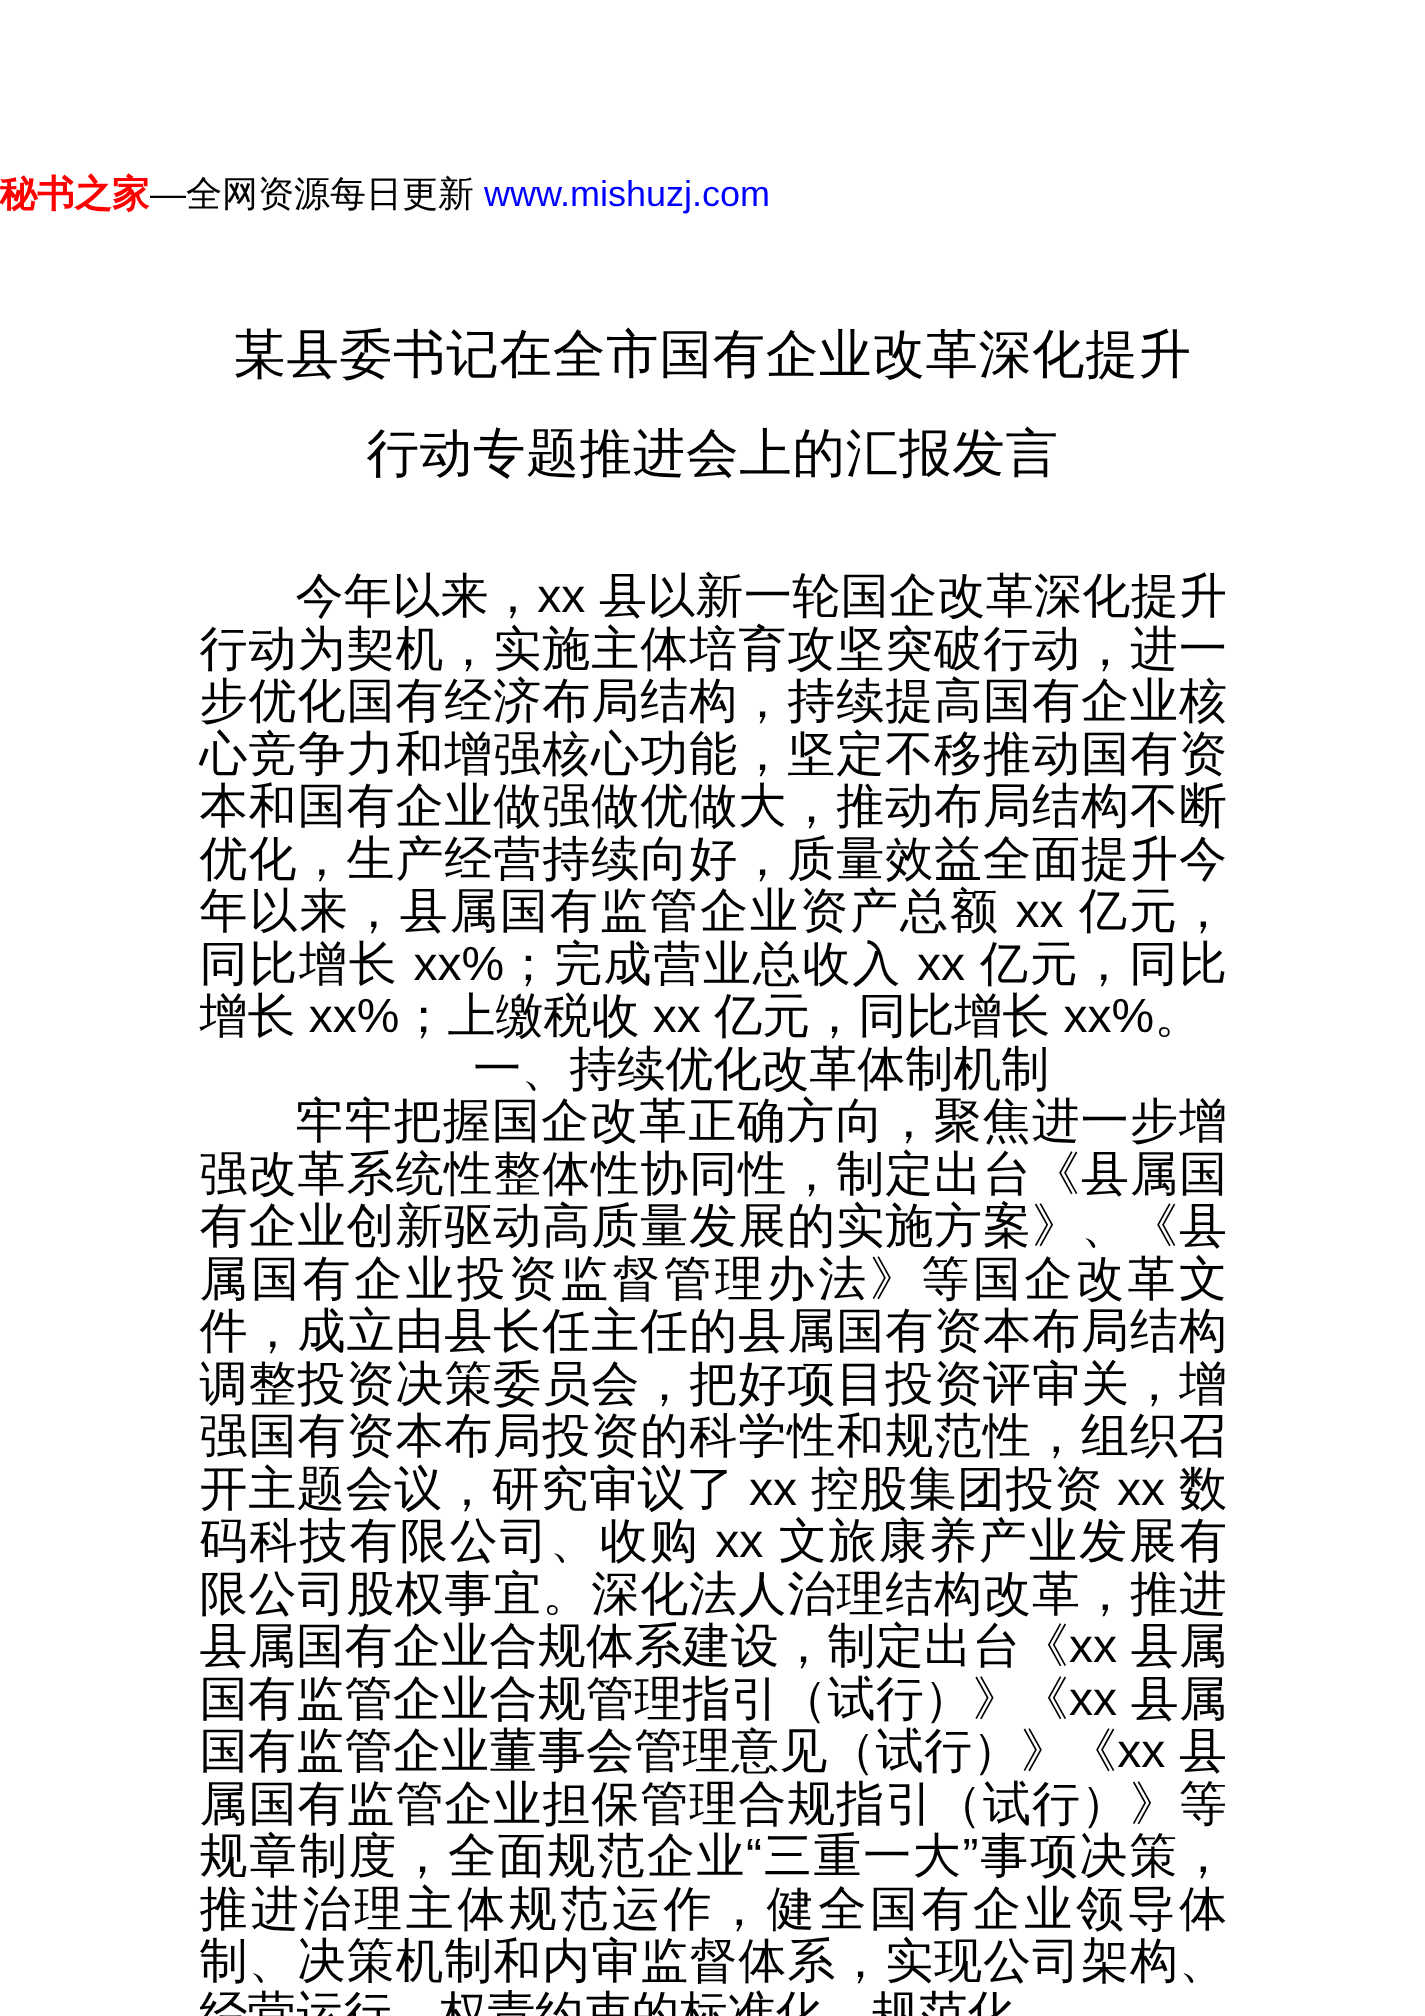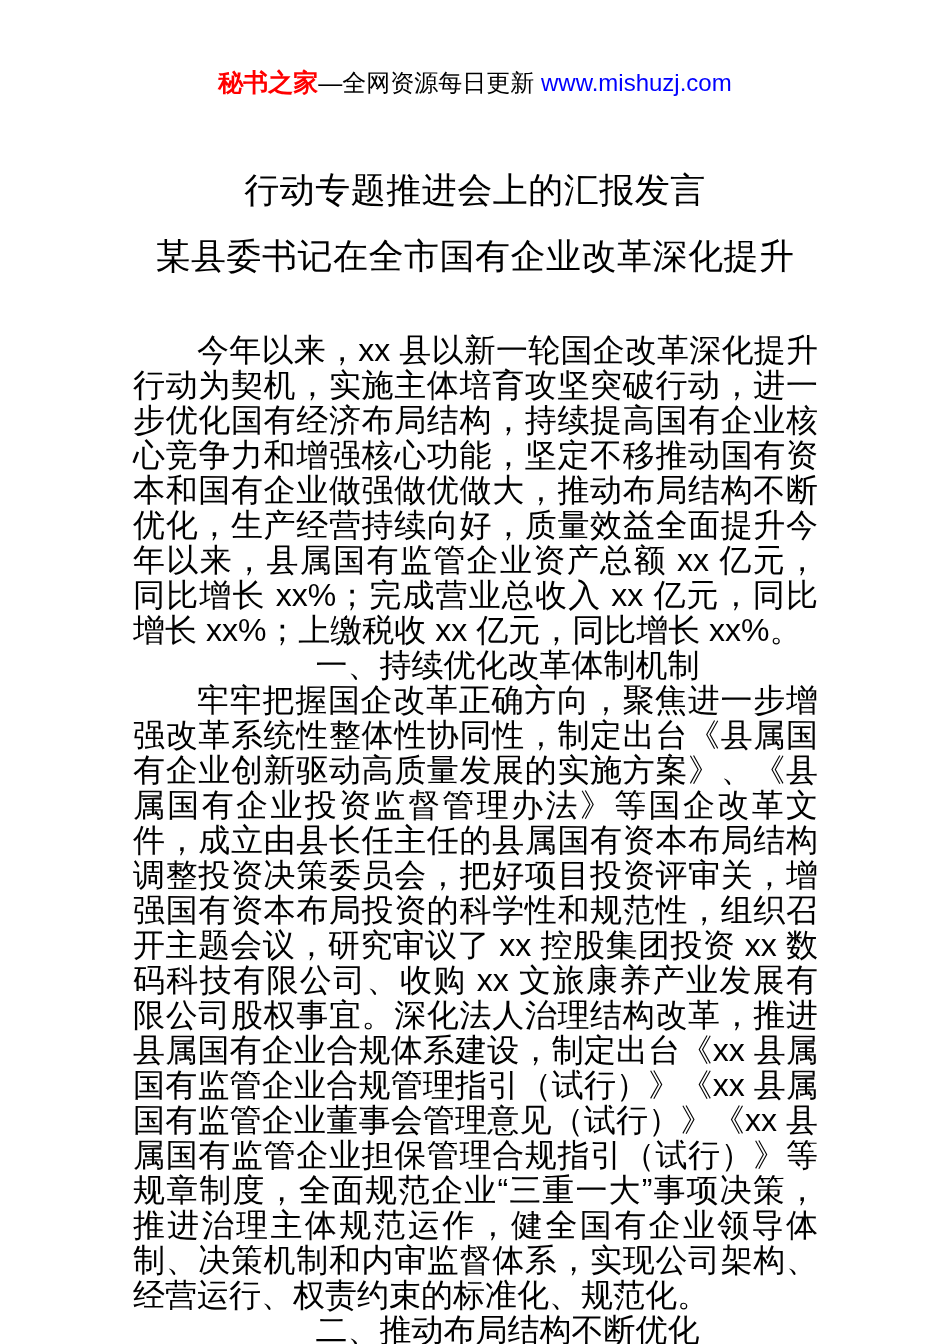--- a/index.html
+++ b/index.html
@@ -11,26 +11,24 @@
     position: relative;
     width: 950px;
     height: 1344px;
     background: #ffffff;
     color: #000000;
     font-family: "Liberation Sans", sans-serif;
     overflow: hidden;
   }
   
   .site-header {
-    padding-top: 40px;
-    text-align: center;
+    padding-top: 115px;
     font-size: 24px;
     line-height: 28px;
     white-space: nowrap;
-    margin-top: 28px;
   }
   .site-brand {
     color: #ff0000;
     font-weight: bold;
     font-size: 25px;
   }
   .site-tagline {
     color: #000000;
   }
   .site-url {
@@ -71,22 +69,22 @@
 </head>
 <body>
 
 <div class="page">
 
   <div class="site-header">
     <span class="site-brand">秘书之家</span><span class="site-tagline">—全网资源每日更新 </span><span class="site-url">www.mishuzj.com</span>
   </div>
 
   <h1 class="doc-title">
+    <span>某县委书记在全市国有企业改革深化提升</span>
     <span>行动专题推进会上的汇报发言</span>
-    <span>某县委书记在全市国有企业改革深化提升</span>
   </h1>
 
   <div class="doc-body">
     <p>今年以来，xx 县以新一轮国企改革深化提升行动为契机，实施主体培育攻坚突破行动，进一步优化国有经济布局结构，持续提高国有企业核心竞争力和增强核心功能，坚定不移推动国有资本和国有企业做强做优做大，推动布局结构不断优化，生产经营持续向好，质量效益全面提升今年以来，县属国有监管企业资产总额 xx 亿元，同比增长 xx%；完成营业总收入 xx 亿元，同比增长 xx%；上缴税收 xx 亿元，同比增长 xx%。</p>
     <p class="section-heading">一、持续优化改革体制机制</p>
     <p>牢牢把握国企改革正确方向，聚焦进一步增强改革系统性整体性协同性，制定出台《县属国有企业创新驱动高质量发展的实施方案》、《县属国有企业投资监督管理办法》等国企改革文件，成立由县长任主任的县属国有资本布局结构调整投资决策委员会，把好项目投资评审关，增强国有资本布局投资的科学性和规范性，组织召开主题会议，研究审议了 xx 控股集团投资 xx 数码科技有限公司、收购 xx 文旅康养产业发展有限公司股权事宜。深化法人治理结构改革，推进县属国有企业合规体系建设，制定出台《xx 县属国有监管企业合规管理指引（试行）》《xx 县属国有监管企业董事会管理意见（试行）》《xx 县属国有监管企业担保管理合规指引（试行）》等规章制度，全面规范企业“三重一大”事项决策，推进治理主体规范运作，健全国有企业领导体制、决策机制和内审监督体系，实现公司架构、经营运行、权责约束的标准化、规范化。</p>
     <p class="section-heading">二、推动布局结构不断优化</p>
   </div>
 
 </div>

